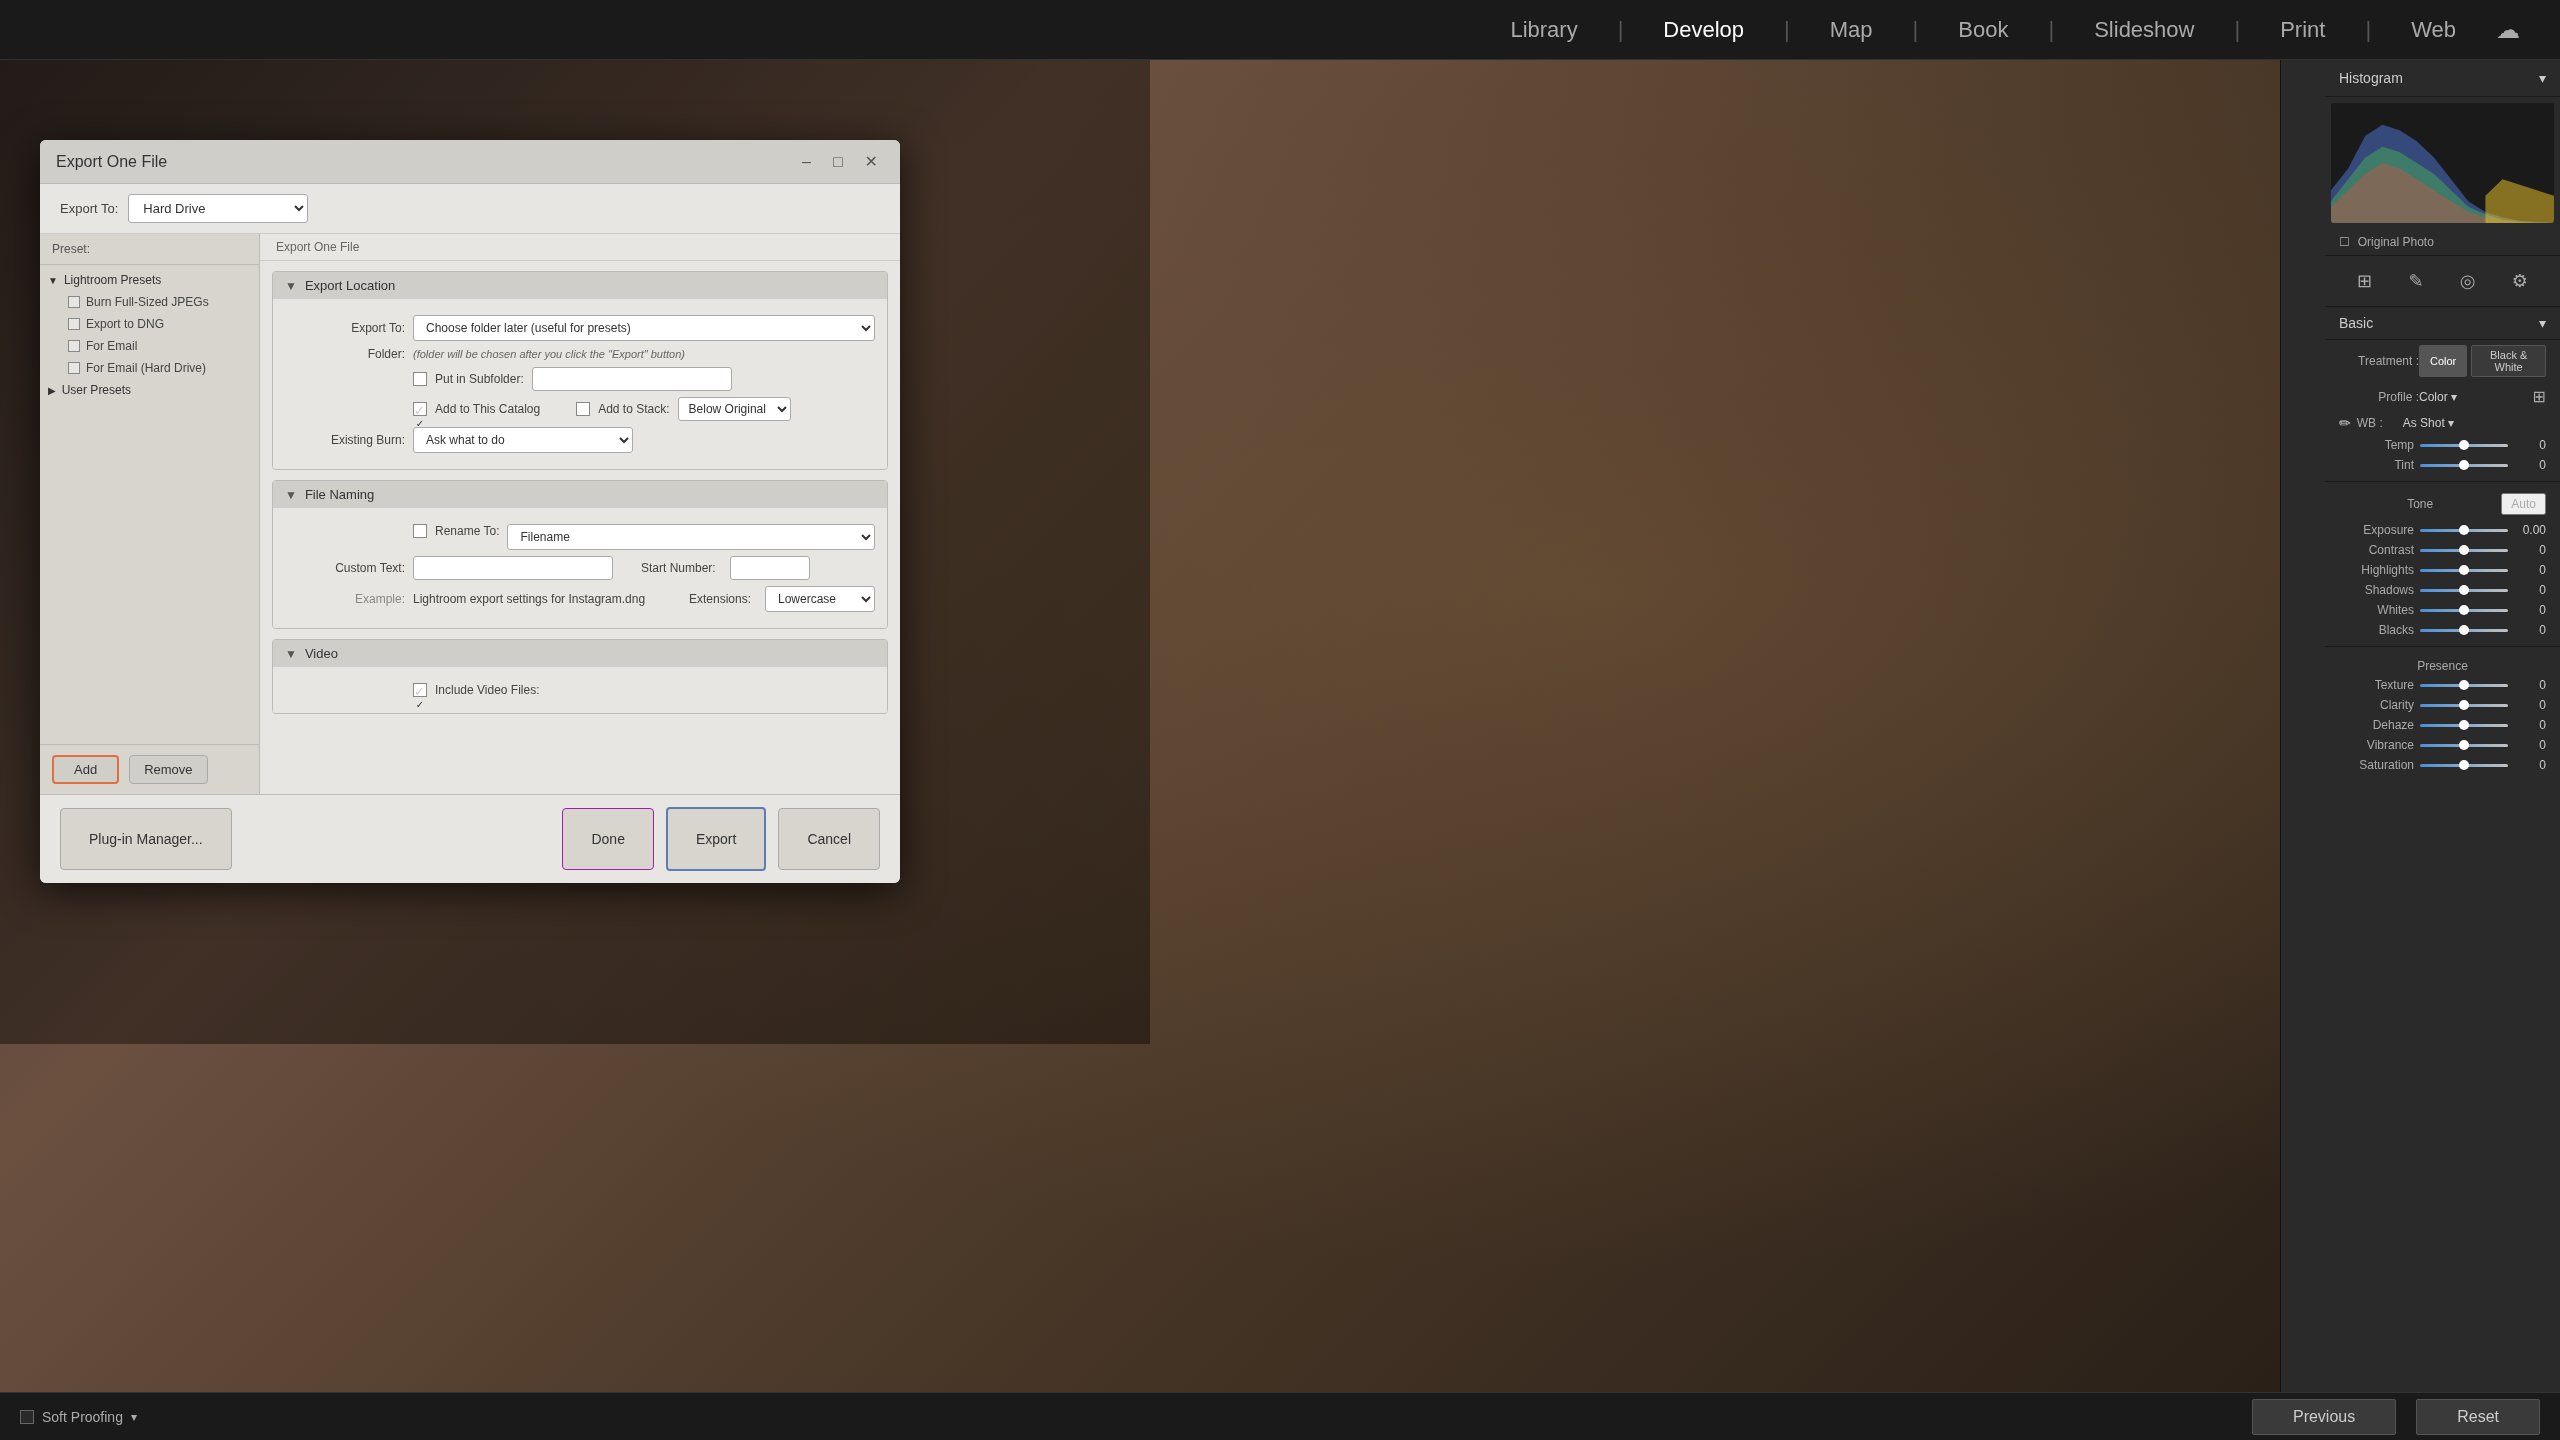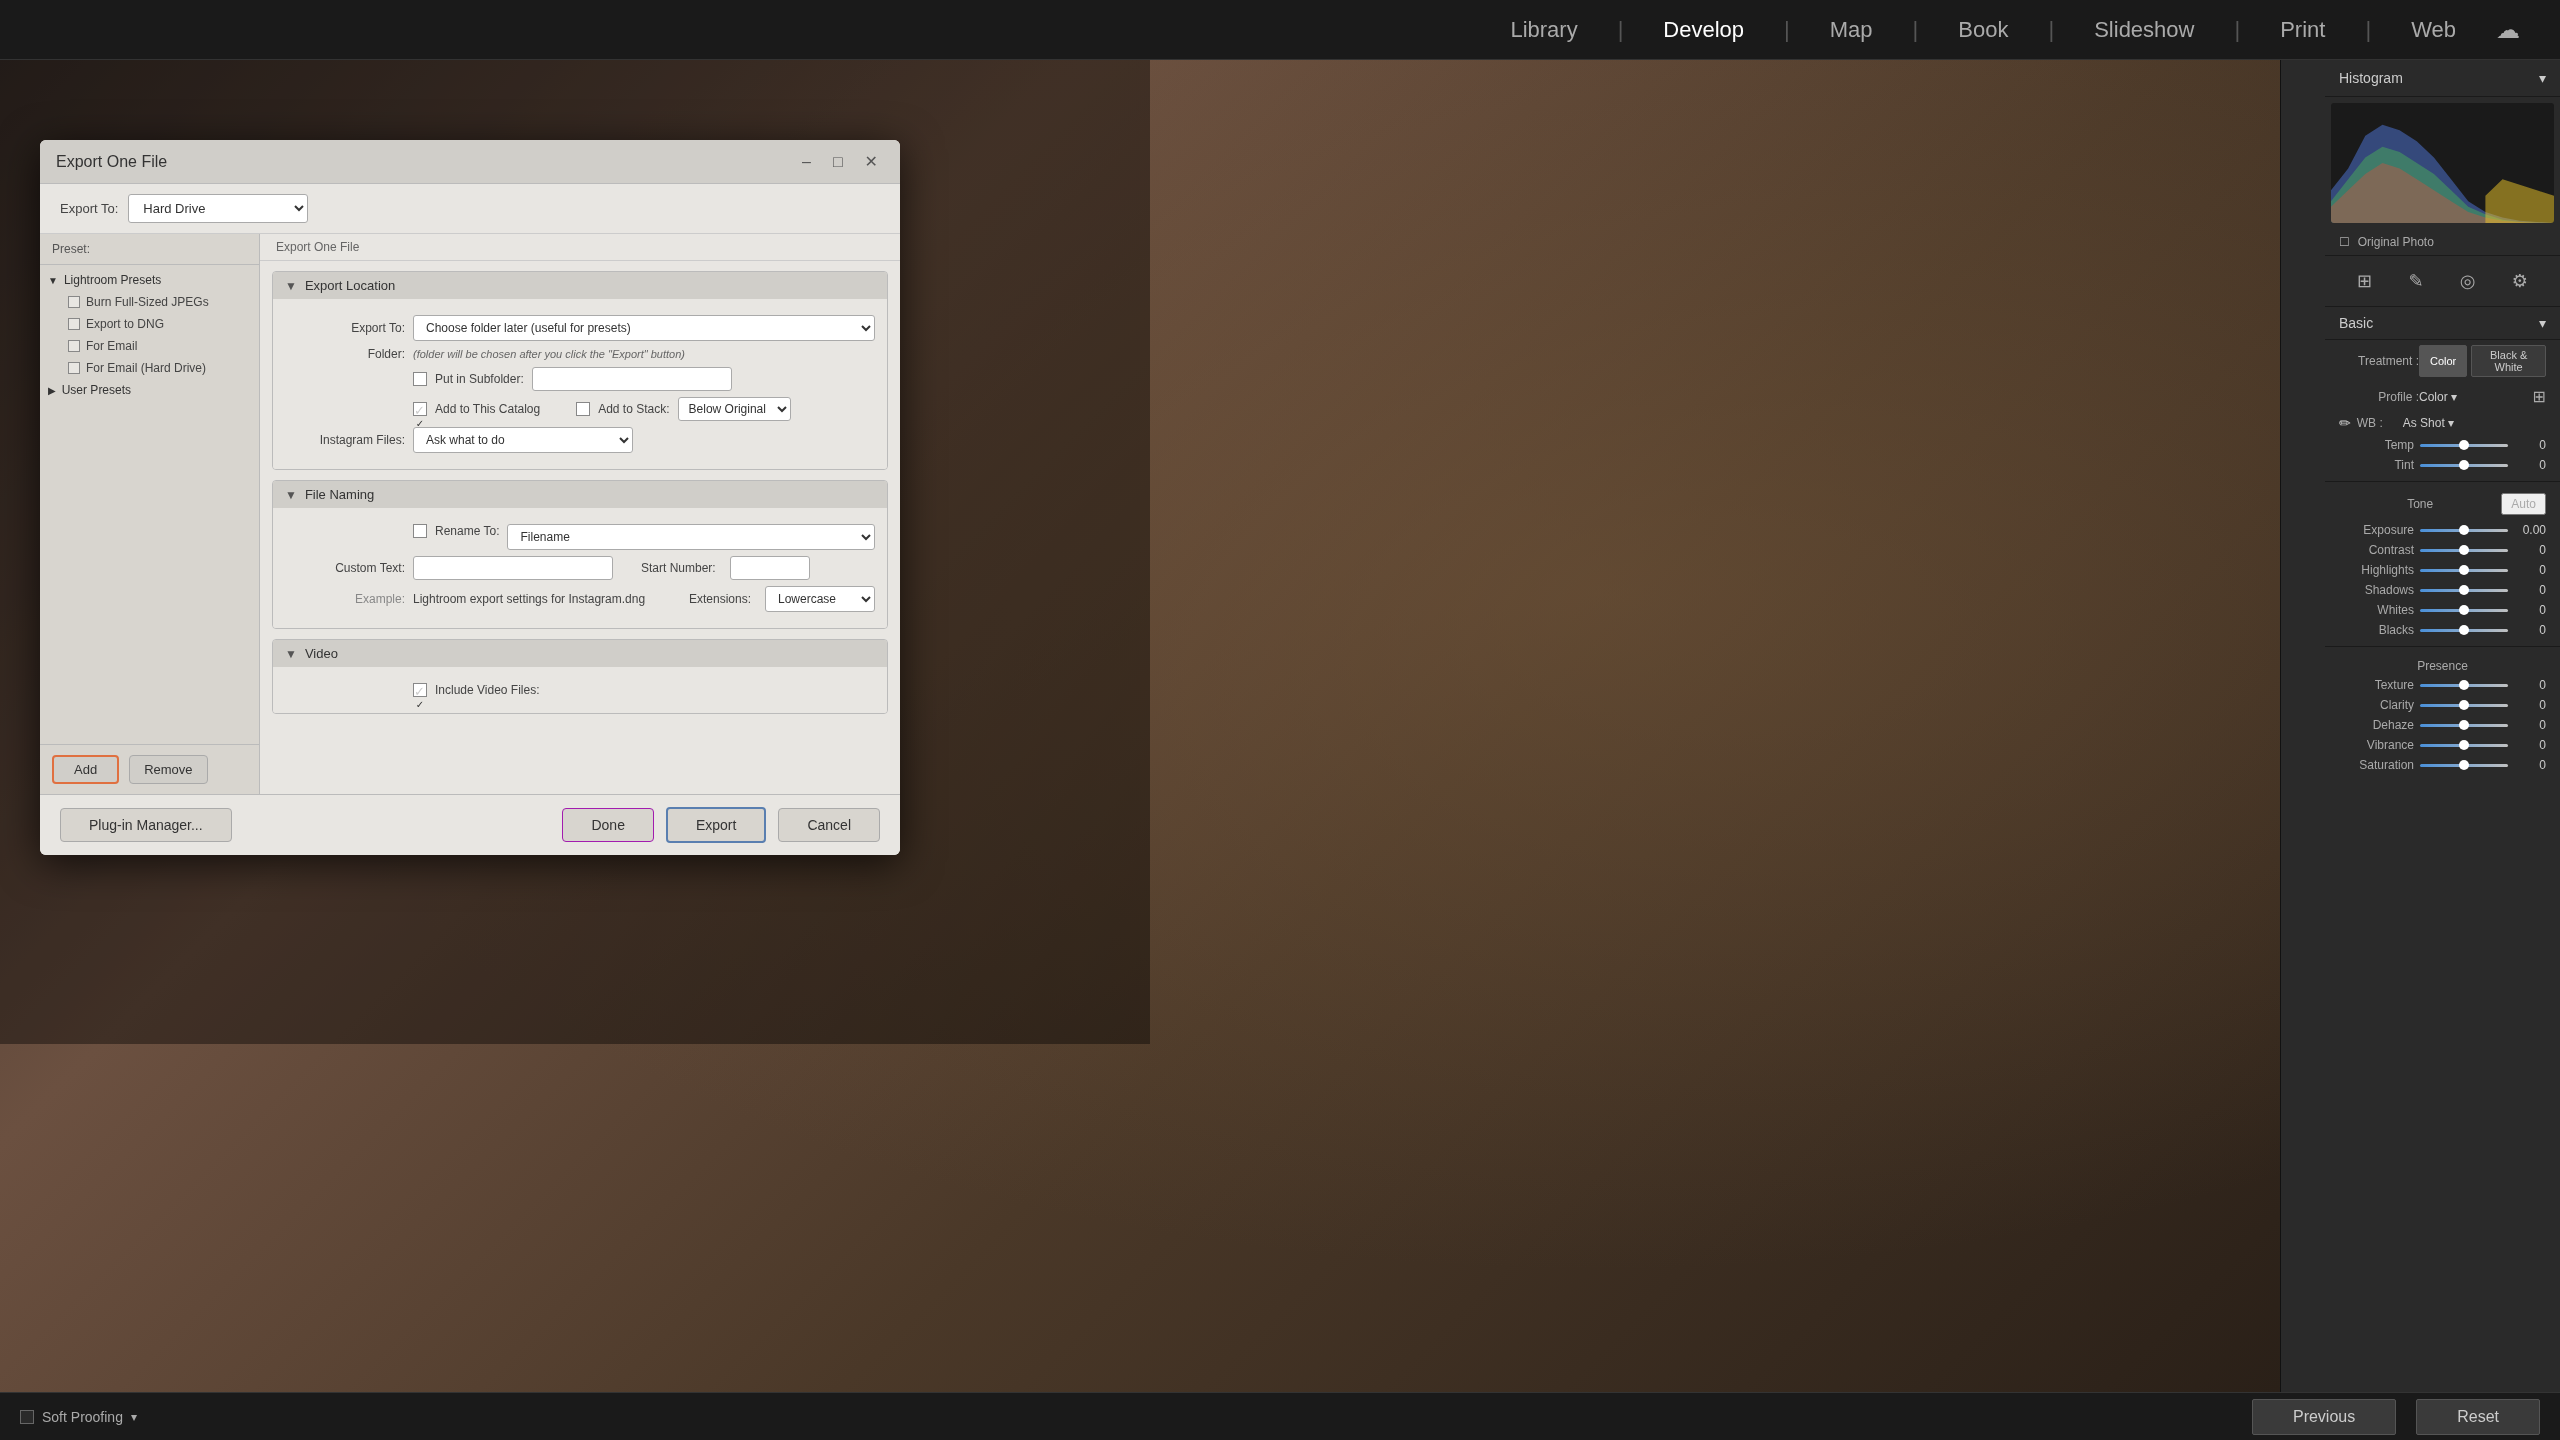--- a/index.html
+++ b/index.html
@@ -562,21 +562,21 @@
     #dialog-footer {
       background: #e8e6e2;
       border-top: 1px solid #bbb;
       padding: 12px 20px;
       display: flex;
       align-items: center;
       justify-content: flex-end;
       gap: 12px;
     }
     .footer-btn {
-      padding: 8px 28px;
+      padding: 22px 28px;
       font-size: 14px;
       border-radius: 4px;
       cursor: pointer;
     }
     .btn-plugin {
       background: #d8d5cf;
       border: 1px solid #aaa;
       color: #333;
       margin-right: auto;
     }
@@ -750,21 +750,21 @@
                   <span style="margin-left:20px;"></span>
                   <span class="form-checkbox"></span>
                   <span class="form-text">Add to Stack:</span>
                   <select class="form-select below-original-select">
                     <option>Below Original</option>
                     <option>Above Original</option>
                   </select>
                 </div>
 
                 <div class="existing-row">
-                  <span class="existing-label">Instagram Files:</span>
+                  <span class="existing-label">Existing Burn:</span>
                   <select class="form-select" style="width:220px;">
                     <option>Ask what to do</option>
                     <option>Choose a new name for the exported file</option>
                     <option>Overwrite WITHOUT WARNING</option>
                     <option>Skip</option>
                   </select>
                 </div>
               </div>
             </div>
 

